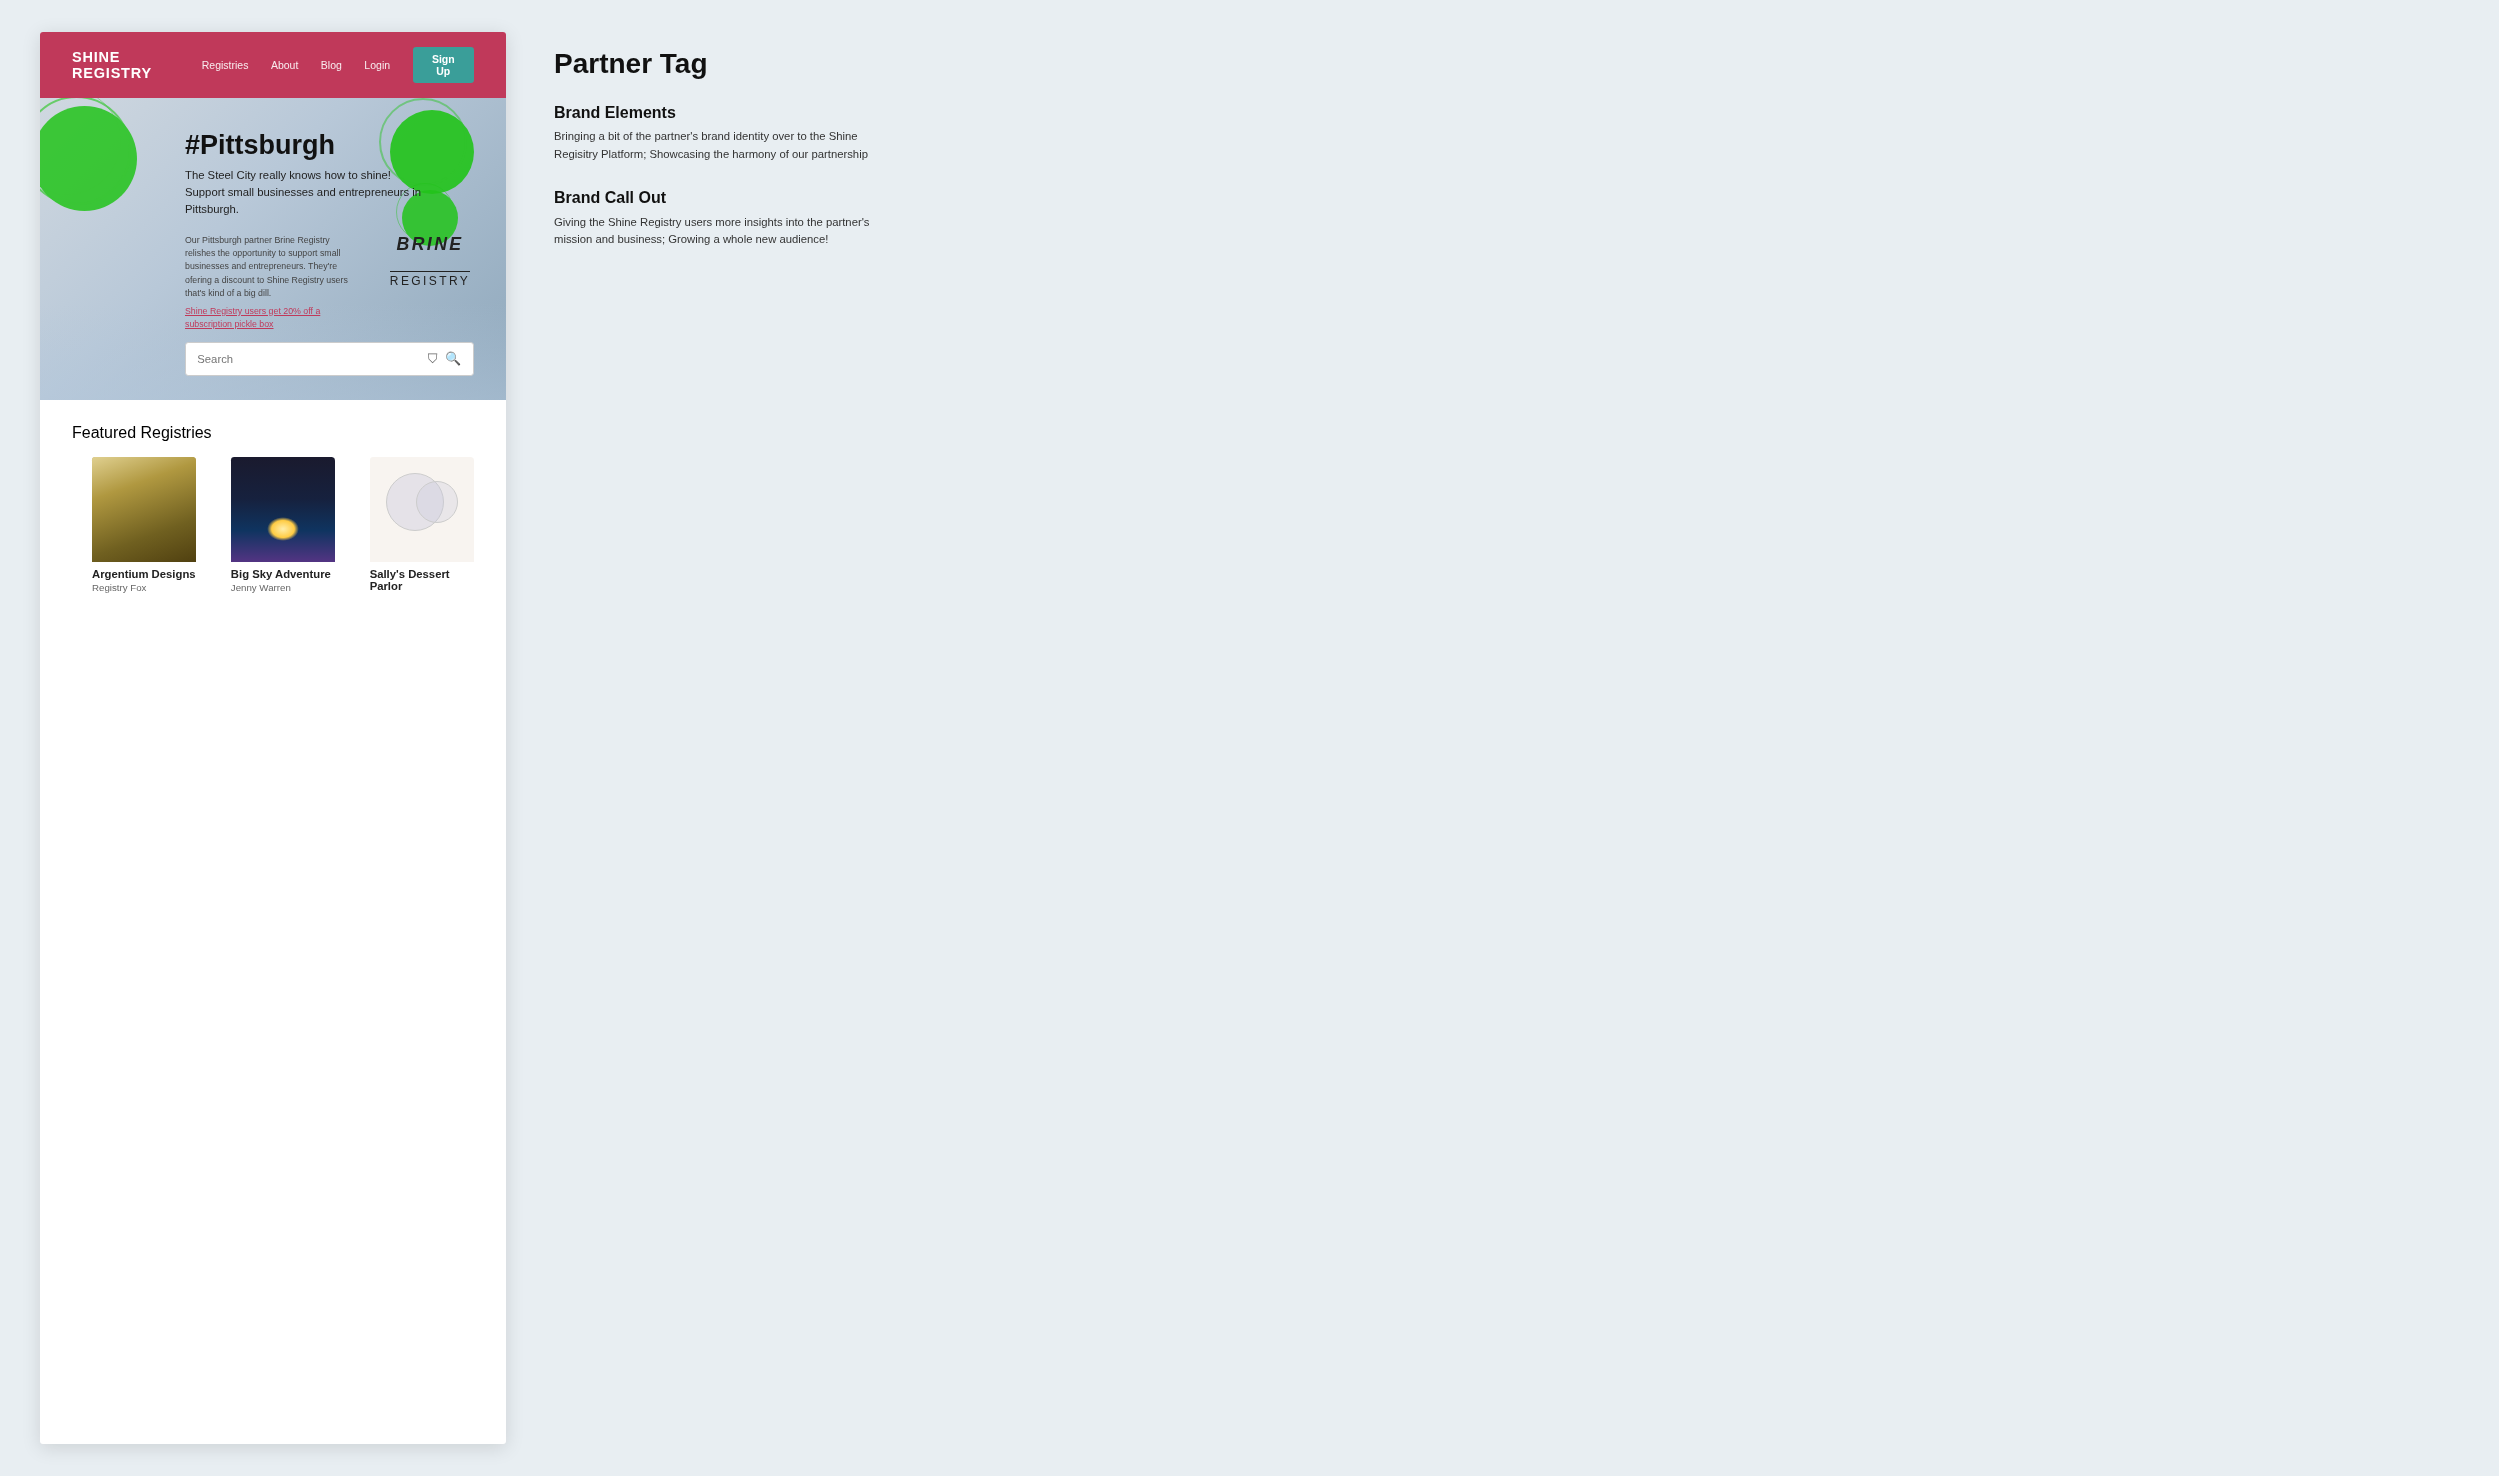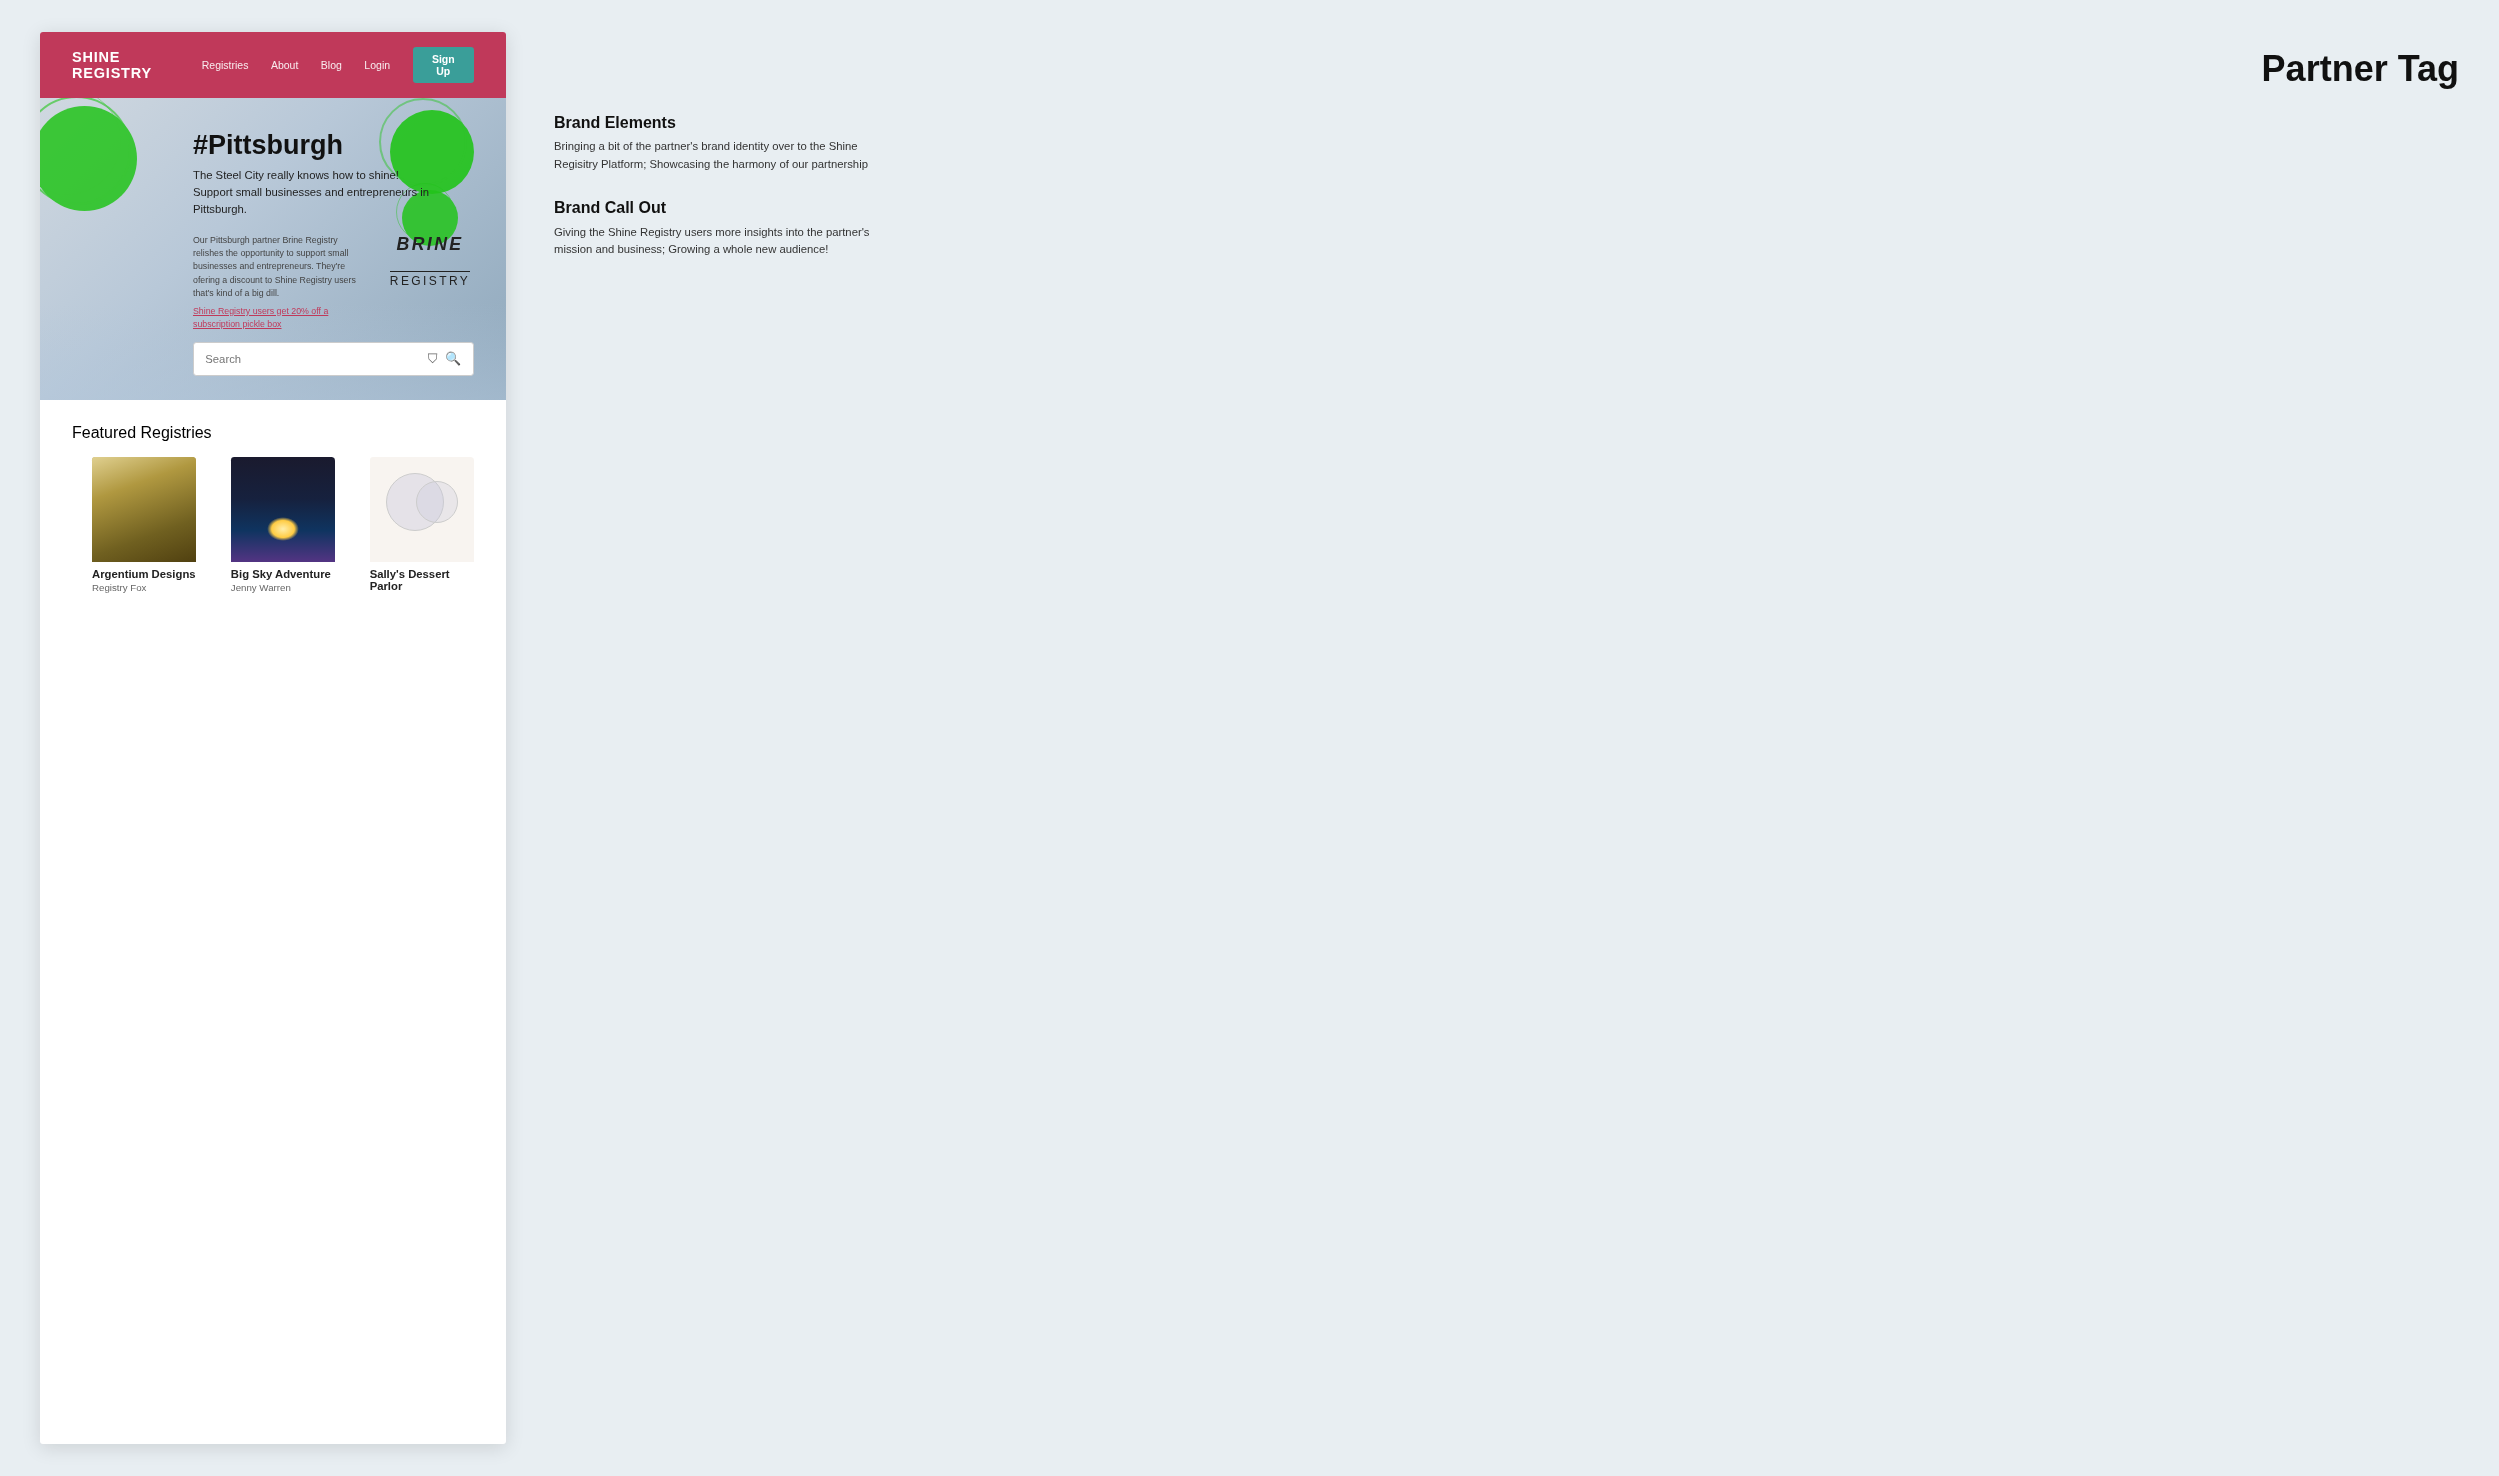--- a/index.html
+++ b/index.html
@@ -55,21 +55,21 @@
       padding: 6.4px 14.5px;
       font-size: 10.5px;
       font-weight: 600;
       cursor: pointer;
     }
 
     
     .hero-section {
       position: relative;
       background: linear-gradient(135deg, #d0d8e0 0%, #b8c8d8 40%, #8fa8bc 100%);
-      padding: 32px 32px 24px 40px;
+      padding: 32px 32px 24px 32px;
       min-height: 241px;
       overflow: hidden;
     }
     
     .hero-section::before {
       content: '';
       position: absolute;
       bottom: 0; left: 0; right: 0;
       height: 97px;
       background: linear-gradient(180deg, transparent 0%, rgba(180,200,220,0.5) 100%);
@@ -332,25 +332,24 @@
     
     .annotations-panel {
       flex: 1;
       padding: 48px 40px 32px 48px;
       display: flex;
       flex-direction: column;
       gap: 0;
     }
 
     .partner-tag-title {
-      font-size: 36px;
+      font-size: 28px;
       font-weight: 900;
       color: #111;
       margin-bottom: 24px;
-      text-align: right;
     }
 
     .annotation-item {
       position: relative;
       margin-bottom: 26px;
       padding-left: 0;
     }
     .annotation-title {
       font-size: 16px;
       font-weight: 700;

